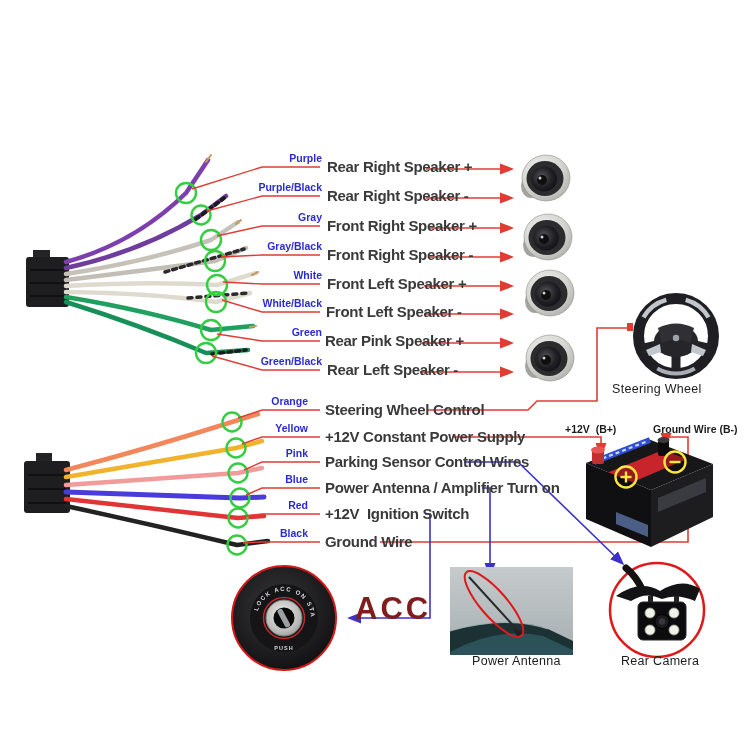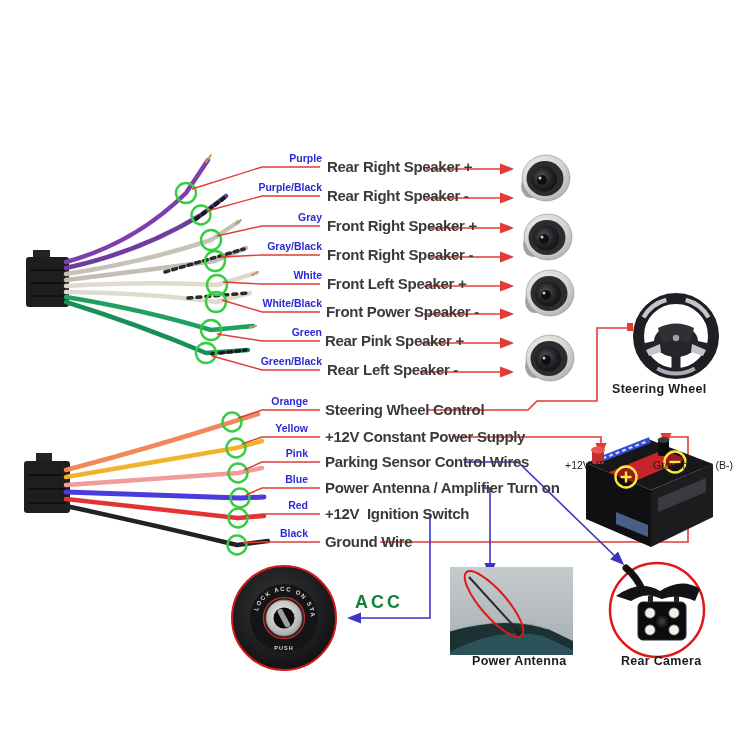--- a/index.html
+++ b/index.html
@@ -2,23 +2,23 @@
 <html><head>
 <meta charset="utf-8">
 <style>
   html,body{margin:0;padding:0;background:#fff;}
   #stage{position:relative;width:750px;height:750px;background:#ffffff;overflow:hidden;
          font-family:"Liberation Sans", sans-serif;}
   #gfx{position:absolute;left:0;top:0;}
   .lbl{position:absolute;white-space:pre;line-height:1;}
   .wire-label{color:#2a2ad4;font-weight:bold;font-size:10.5px;text-align:left;}
   .desc{color:#3a3a3a;font-weight:bold;font-size:15px;letter-spacing:-0.3px;}
-  .caption{color:#1c1c1c;font-weight:bold;font-size:12.5px;letter-spacing:.3px;}
-  .batt-label{color:#1c1c1c;font-weight:normal;font-size:10.5px;margin-top:36px;}
-  .acc-label{color:#15803d;font-weight:bold;font-size:18px;letter-spacing:3px;}
+  .caption{color:#1c1c1c;font-weight:normal;font-size:12.5px;letter-spacing:.3px;}
+  .batt-label{color:#1c1c1c;font-weight:bold;font-size:10.5px;}
+  .acc-label{color:#7f1d1d;font-weight:bold;font-size:31px;letter-spacing:3px;}
 </style>
 </head>
 <body>
 
 <div id="stage">
 
 <svg id="gfx" width="750" height="750" viewBox="0 0 750 750">
   <defs>
     <marker id="arrR" markerWidth="9" markerHeight="7" refX="7" refY="3.5" orient="auto">
       <path d="M0,0 L9,3.5 L0,7 Z" fill="#e03c34"></path>
@@ -279,21 +279,21 @@
   <div class="lbl wire-label" style="right:428px;top:270px">White</div>
   <div class="lbl wire-label" style="right:428px;top:298px">White/Black</div>
   <div class="lbl wire-label" style="right:428px;top:327px">Green</div>
   <div class="lbl wire-label" style="right:428px;top:356px">Green/Black</div>
 
   <div class="lbl desc" style="left:327px;top:159px">Rear Right Speaker +</div>
   <div class="lbl desc" style="left:327px;top:188px">Rear Right Speaker -</div>
   <div class="lbl desc" style="left:327px;top:218px">Front Right Speaker +</div>
   <div class="lbl desc" style="left:327px;top:247px">Front Right Speaker -</div>
   <div class="lbl desc" style="left:327px;top:276px">Front Left Speaker +</div>
-  <div class="lbl desc" style="left:326px;top:304px">Front Power Speaker -</div>
+  <div class="lbl desc" style="left:326px;top:304px">Front Left Speaker -</div>
   <div class="lbl desc" style="left:325px;top:333px">Rear Pink Speaker +</div>
   <div class="lbl desc" style="left:327px;top:362px">Rear Left Speaker -</div>
 
   <div class="lbl wire-label" style="right:442px;top:396px">Orange</div>
   <div class="lbl wire-label" style="right:442px;top:423px">Yellow</div>
   <div class="lbl wire-label" style="right:442px;top:448px">Pink</div>
   <div class="lbl wire-label" style="right:442px;top:474px">Blue</div>
   <div class="lbl wire-label" style="right:442px;top:500px">Red</div>
   <div class="lbl wire-label" style="right:442px;top:528px">Black</div>
 

